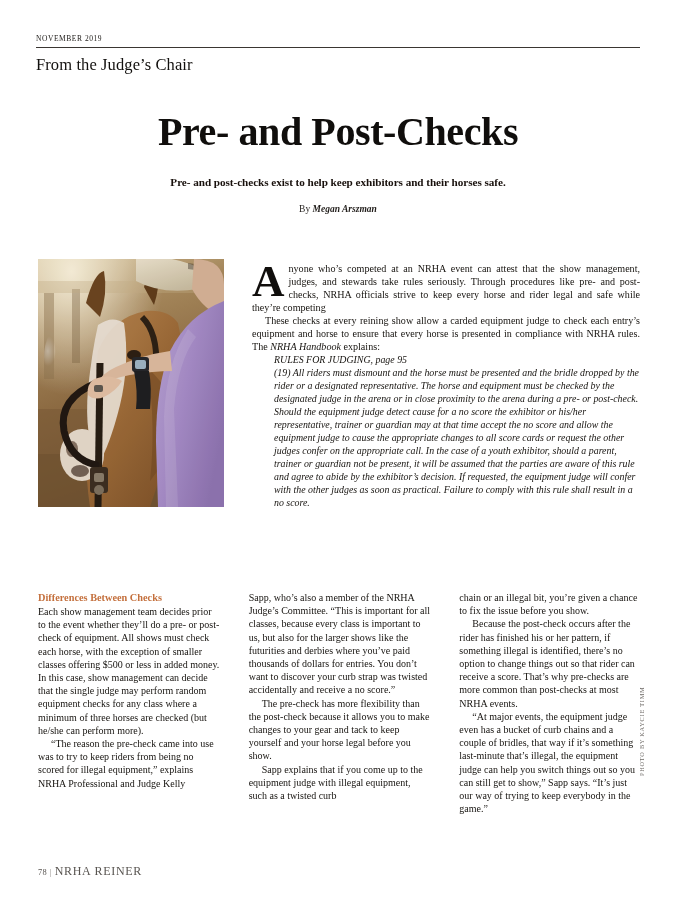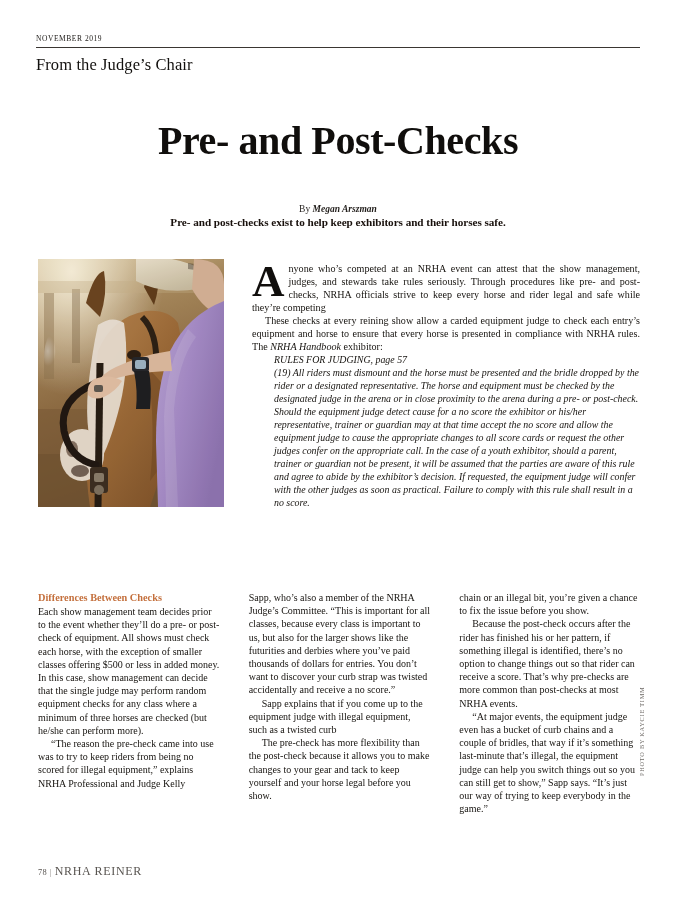--- a/index.html
+++ b/index.html
@@ -45,39 +45,38 @@
     margin-top: 7px;
     font-size: 16.5px;
     letter-spacing: 0.1px;
     color: #12100e;
   }
 
   
   .headline {
     position: absolute;
     left: 36px;
-    top: 117px;
+    top: 108px;
     width: 604px;
     text-align: center;
     font-weight: bold;
     font-size: 40px;
     letter-spacing: -0.4px;
     color: #100e0c;
   }
   .deck {
     position: absolute;
     left: 108px;
     top: 176px;
     width: 460px;
     text-align: center;
     font-weight: bold;
     font-size: 11.2px;
     letter-spacing: -0.05px;
     color: #18100c;
-    margin-top: 40px;
   }
   .byline {
     position: absolute;
     left: 188px;
     top: 204px;
     width: 300px;
     text-align: center;
     font-size: 9.5px;
     color: #231f1c;
   }
@@ -302,37 +301,37 @@
       <rect x="97" y="101" width="11" height="9" rx="2" fill="#9fb6c8"></rect>
       <path d="M96 112 Q100 132 98 150 L112 150 Q114 128 111 112 Z" fill="#1b1c20"></path>
 
       <rect x="0" y="0" width="186" height="248" fill="#5c3d1f" opacity="0.06"></rect>
     </svg>
   </div>
 
 
   <div class="lead">
     <p><span class="dropcap">A</span><span>nyone who’s competed at an NRHA event can attest that the show management, judges, and stewards take rules seriously. Through procedures like pre- and post-checks, NRHA officials strive to keep every horse and rider legal and safe while they’re competing</span></p>
-    <p class="indent"><span>These checks at every reining show allow a carded equipment judge to check each entry’s equipment and horse to ensure that every horse is presented in compliance with NRHA rules. The </span><span class="ital">NRHA Handbook</span><span> exhibitor:</span></p>
+    <p class="indent"><span>These checks at every reining show allow a carded equipment judge to check each entry’s equipment and horse to ensure that every horse is presented in compliance with NRHA rules. The </span><span class="ital">NRHA Handbook</span><span> explains:</span></p>
     <div class="quote">
-      <p>RULES FOR JUDGING, page 57</p>
+      <p>RULES FOR JUDGING, page 95</p>
       <p>(19) All riders must dismount and the horse must be presented and the bridle dropped by the rider or a designated representative. The horse and equipment must be checked by the designated judge in the arena or in close proximity to the arena during a pre- or post-check. Should the equipment judge detect cause for a no score the exhibitor or his/her representative, trainer or guardian may at that time accept the no score and allow the equipment judge to cause the appropriate changes to all score cards or request the other judges confer on the appropriate call. In the case of a youth exhibitor, should a parent, trainer or guardian not be present, it will be assumed that the parties are aware of this rule and agree to abide by the exhibitor’s decision. If requested, the equipment judge will confer with the other judges as soon as practical. Failure to comply with this rule shall result in a no score.</p>
     </div>
   </div>
 
   <div class="cols">
     <div class="col">
       <div class="subhead">Differences Between Checks</div>
       <p>Each show management team decides prior to the event whether they’ll do a pre- or post-check of equipment. All shows must check each horse, with the exception of smaller classes offering $500 or less in added money. In this case, show management can decide that the single judge may perform random equipment checks for any class where a minimum of three horses are checked (but he/she can perform more).</p>
       <p class="indent">“The reason the pre-check came into use was to try to keep riders from being no scored for illegal equipment,” explains NRHA Professional and Judge Kelly</p>
     </div>
     <div class="col">
       <p>Sapp, who’s also a member of the NRHA Judge’s Committee. “This is important for all classes, because every class is important to us, but also for the larger shows like the futurities and derbies where you’ve paid thousands of dollars for entries. You don’t want to discover your curb strap was twisted accidentally and receive a no score.”</p>
+      <p class="indent">The pre-check has more flexibility than the post-check because it allows you to make changes to your gear and tack to keep yourself and your horse legal before you show.</p>
       <p class="indent">Sapp explains that if you come up to the equipment judge with illegal equipment, such as a twisted curb</p>
-      <p class="indent">The pre-check has more flexibility than the post-check because it allows you to make changes to your gear and tack to keep yourself and your horse legal before you show.</p>
     </div>
     <div class="col">
       <p>chain or an illegal bit, you’re given a chance to fix the issue before you show.</p>
       <p class="indent">Because the post-check occurs after the rider has finished his or her pattern, if something illegal is identified, there’s no option to change things out so that rider can receive a score. That’s why pre-checks are more common than post-checks at most NRHA events.</p>
       <p class="indent">“At major events, the equipment judge even has a bucket of curb chains and a couple of bridles, that way if it’s something last-minute that’s illegal, the equipment judge can help you switch things out so you can still get to show,” Sapp says. “It’s just our way of trying to keep everybody in the game.”</p>
     </div>
   </div>
 
   <div class="credit">PHOTO BY KAYCIE TIMM</div>
 

